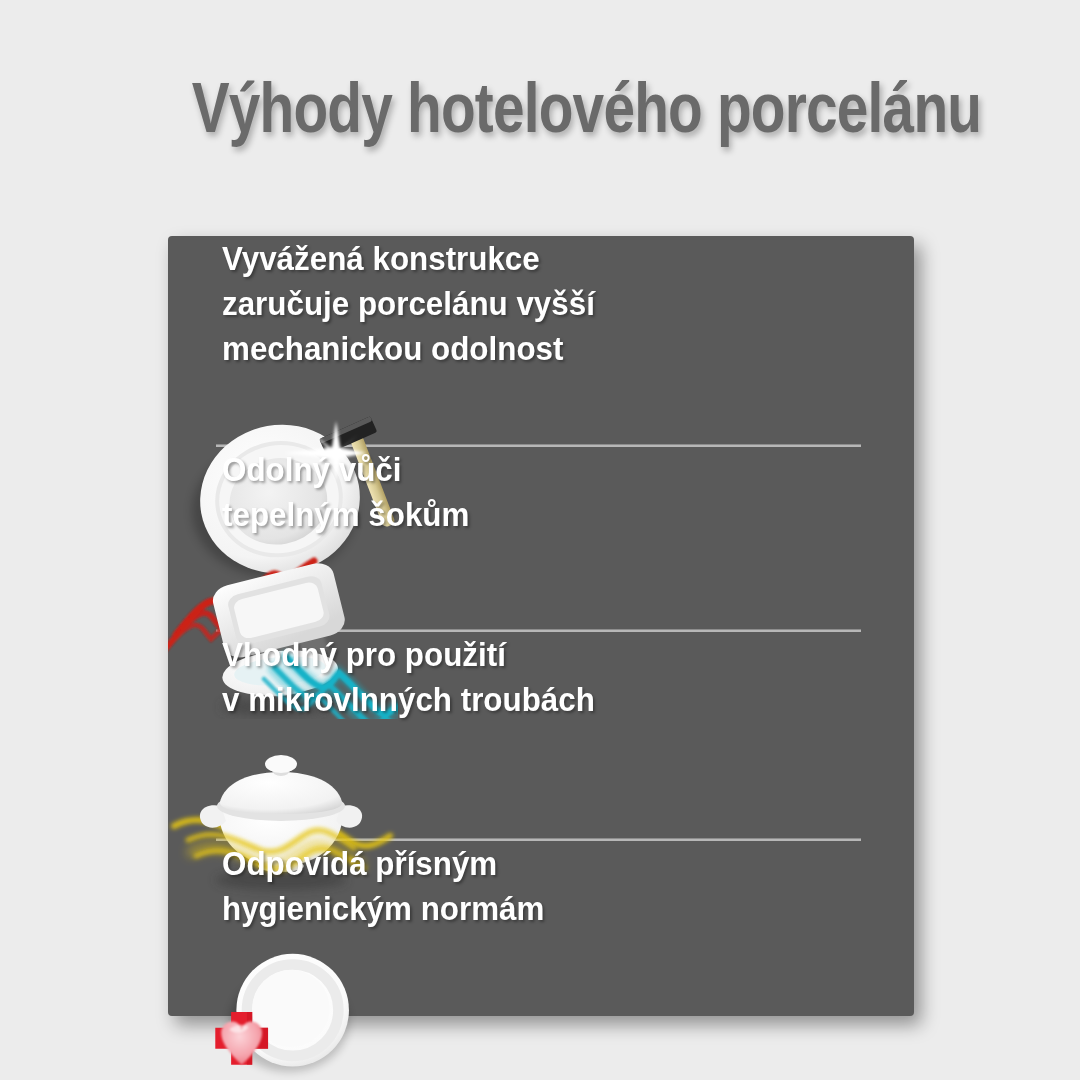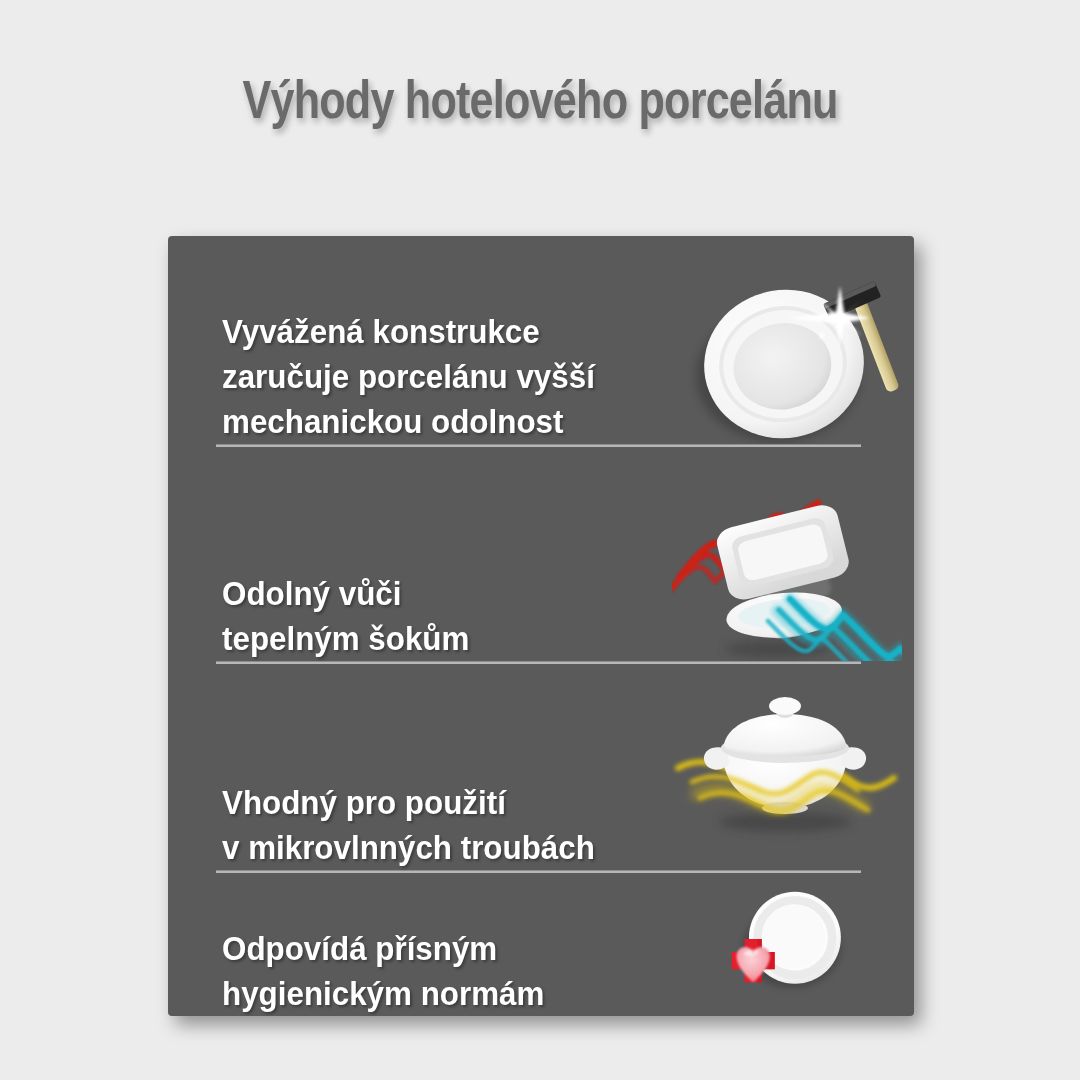--- a/index.html
+++ b/index.html
@@ -4,36 +4,36 @@
 <style>
   * { box-sizing: border-box; }
   html,body { margin:0; padding:0; }
   .canvas {
     position:relative; width:1080px; height:1080px;
     background:#ececec; overflow:hidden;
     font-family:"Liberation Sans", sans-serif;
   }
   .title {
     position:absolute; top:72px; left:0; width:1080px;
-    text-align:center; white-space:nowrap;
-    color:#6a6a6a; font-weight:700; font-size:54px; line-height:1;
+    text-align:right; white-space:nowrap;
+    color:#6a6a6a; font-weight:700; font-size:71px; line-height:1;
   }
   .title .tscale{
     display:inline-block; transform:scaleX(0.80); transform-origin:center;
     letter-spacing:-1px;
     text-shadow:3px 4px 7px rgba(0,0,0,0.28);
   }
   .card {
     position:absolute; left:168px; top:236px; width:746px; height:780px;
     background:#5a5a5a; border-radius:4px;
     box-shadow:7px 9px 18px rgba(0,0,0,0.38);
     display:flex; flex-direction:column;
   }
-  .row { display:flex; align-items:flex-end; position:relative; }
-  .row-1 { height:208px; } .row-2 { height:182px;margin-top:32px; } .row-3 { height:206px; } .row-4 { flex:1; }
+  .row { display:flex; align-items:flex-start; position:relative;flex-direction:column; }
+  .row-1 { height:208px; } .row-2 { height:182px; } .row-3 { height:206px; } .row-4 { flex:1; }
   .divider {
     height:3px; background:#b7b7b7; border-top:1px solid #8d8d8d;
     margin:0 53px 0 48px; flex:none;
   }
   .row-text {
     margin-left:54px; flex:1; color:#ffffff; font-weight:700;
     font-size:33px; line-height:45px; white-space:nowrap;
     transform:scaleX(0.95); transform-origin:left center;
     text-shadow:2px 2px 3px rgba(0,0,0,0.35);
   }

